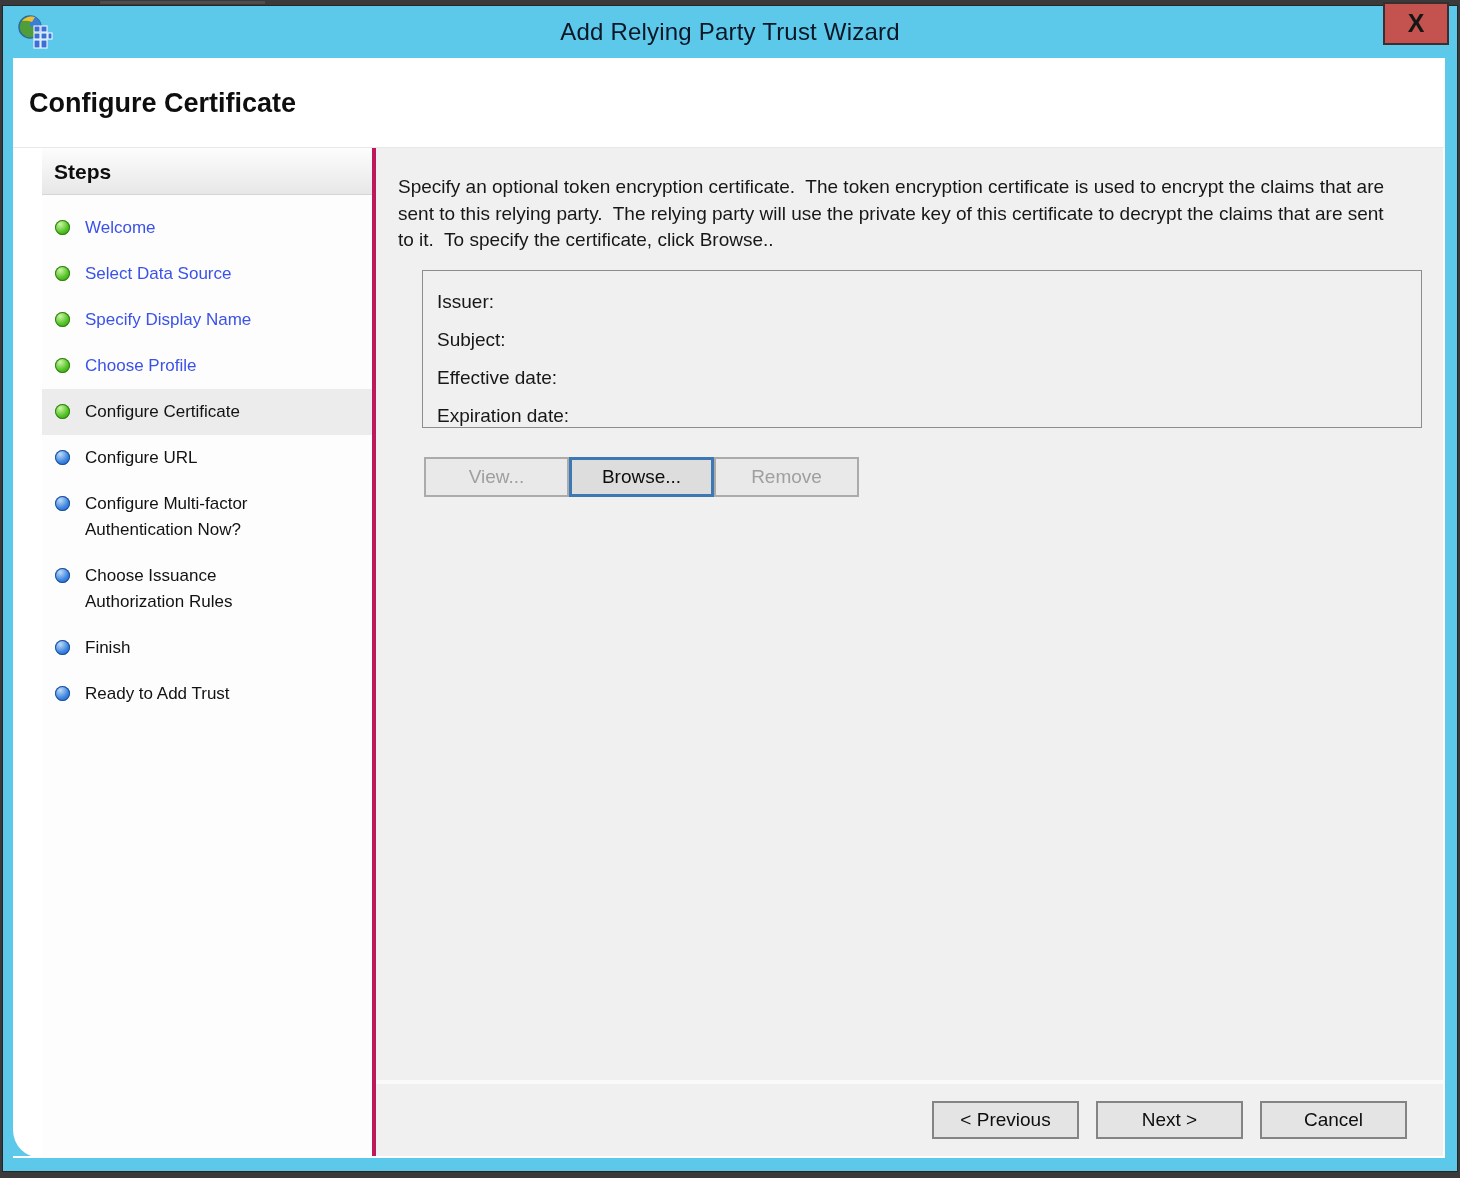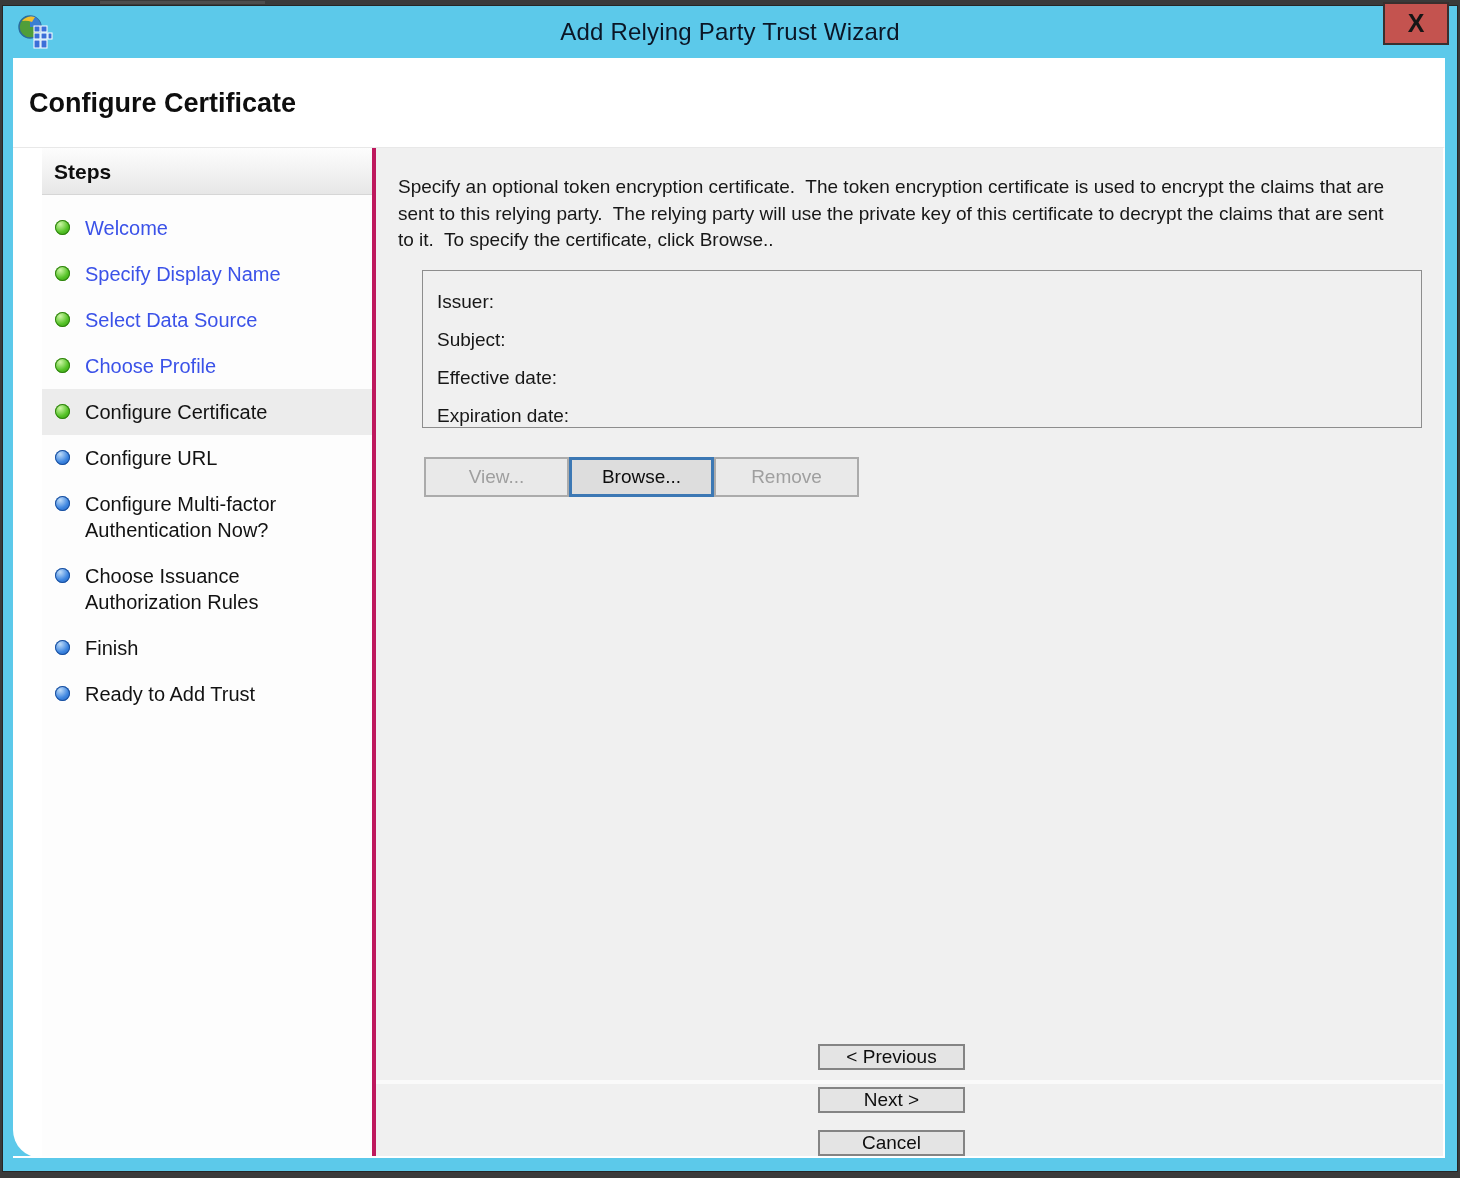--- a/index.html
+++ b/index.html
@@ -35,21 +35,21 @@
   .main-row{display:flex; height:calc(100% - 89px); border-top:1px solid #e8e8e8;
             border-right:2px solid #fff; border-bottom:2px solid #fff;}
 
   
   .sidebar{width:334px; background:#fdfdfd; border-right:4px solid #be185d; flex:none;margin-left:29px;}
   .steps-header{height:47px; background:linear-gradient(#fdfdfd,#e7e7e7);
                 border-bottom:1px solid #d6d6d6; padding:12px 0 0 12px;
                 font-size:21px; font-weight:700; color:#0e0e0e;}
   .steps-list{padding-top:10px;}
   .step-item{display:flex; align-items:flex-start; gap:15px; padding:10px 6px 10px 13px;
-             font-size:20px; line-height:26px;}
+             font-size:17px; line-height:26px;}
   .step-item .bullet{width:15px; height:15px; border-radius:50%; flex:none; margin-top:5px;}
   .step-item.done .bullet,
   .step-item.current .bullet{background:radial-gradient(circle at 35% 28%, #cdf6a6, #54c226 55%, #2f9210);
                              box-shadow:inset 0 0 0 1px #2f810f;}
   .step-item.upcoming .bullet{background:radial-gradient(circle at 35% 28%, #bfdcf9, #3d85e0 55%, #1d5cb4);
                               box-shadow:inset 0 0 0 1px #1a4f9e;}
   .step-label{max-width:218px;}
   .step-item.done .step-label{color:var(--link);}
   .step-item.current{background:#ececec;}
   .step-item.current .step-label{color:#121212;}
@@ -64,21 +64,21 @@
   .cert-row{font-size:19px; color:#171717; height:38px; line-height:38px;}
   .action-row{margin:29px 0 0 26px; display:flex; }
   .btn{height:40px; font-size:19px; font-family:inherit; display:flex; align-items:center;
        justify-content:center; cursor:default;}
   .btn.small{width:145px;}
   .btn.disabled{background:#e9e9e9; border:2px solid #ababab; color:#9f9f9f;}
   .btn.default{background:#dddddd; border:3px solid #3c78b4; color:#0e0e0e;}
 
   
   .footer{height:76px; border-top:4px solid #fafafa; display:flex; align-items:center;
-          justify-content:flex-end; gap:17px; padding-right:36px;flex-direction:column;}
+          justify-content:flex-end; gap:17px; padding-right:36px;}
   .btn.nav{width:147px; height:38px; background:#e4e4e4; border:2px solid #848484; color:#0e0e0e;}
 </style>
 </head>
 <body>
 
 <div class="screen">
   <div class="top-strip-mark"></div>
 
   <div class="window">
 
@@ -116,26 +116,26 @@
           <div class="steps-header">Steps</div>
           <div class="steps-list">
 
               <div class="step-item done">
                 <span class="bullet"></span>
                 <span class="step-label">Welcome</span>
               </div>
 
               <div class="step-item done">
                 <span class="bullet"></span>
+                <span class="step-label">Select Data Source</span>
+              </div>
+
+              <div class="step-item done">
+                <span class="bullet"></span>
                 <span class="step-label">Specify Display Name</span>
-              </div>
-
-              <div class="step-item done">
-                <span class="bullet"></span>
-                <span class="step-label">Select Data Source</span>
               </div>
 
               <div class="step-item done">
                 <span class="bullet"></span>
                 <span class="step-label">Choose Profile</span>
               </div>
 
               <div class="step-item current">
                 <span class="bullet"></span>
                 <span class="step-label">Configure Certificate</span>

